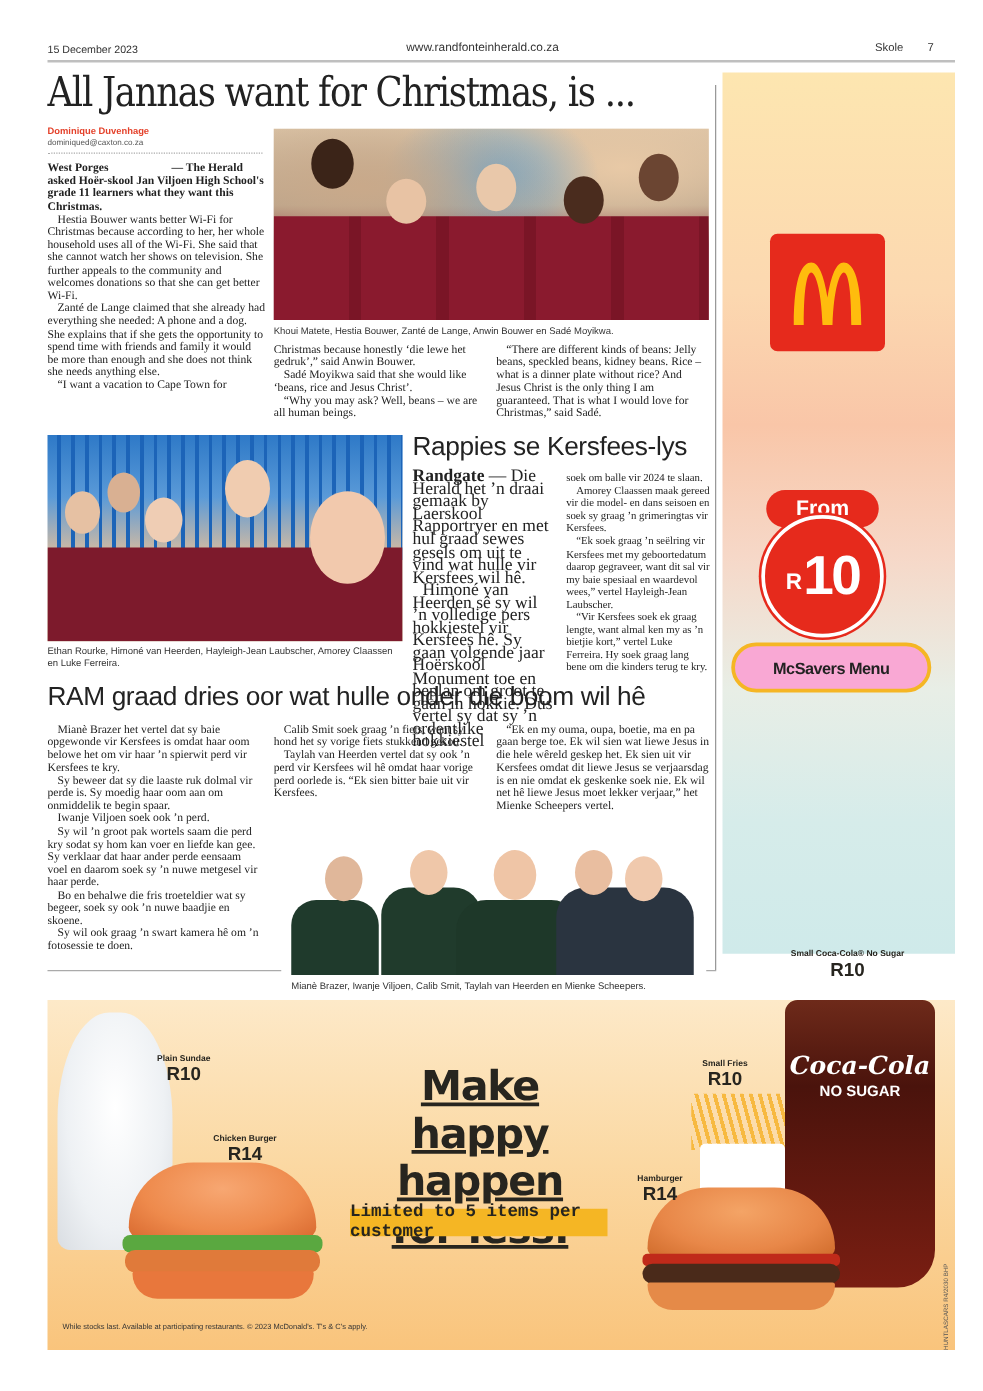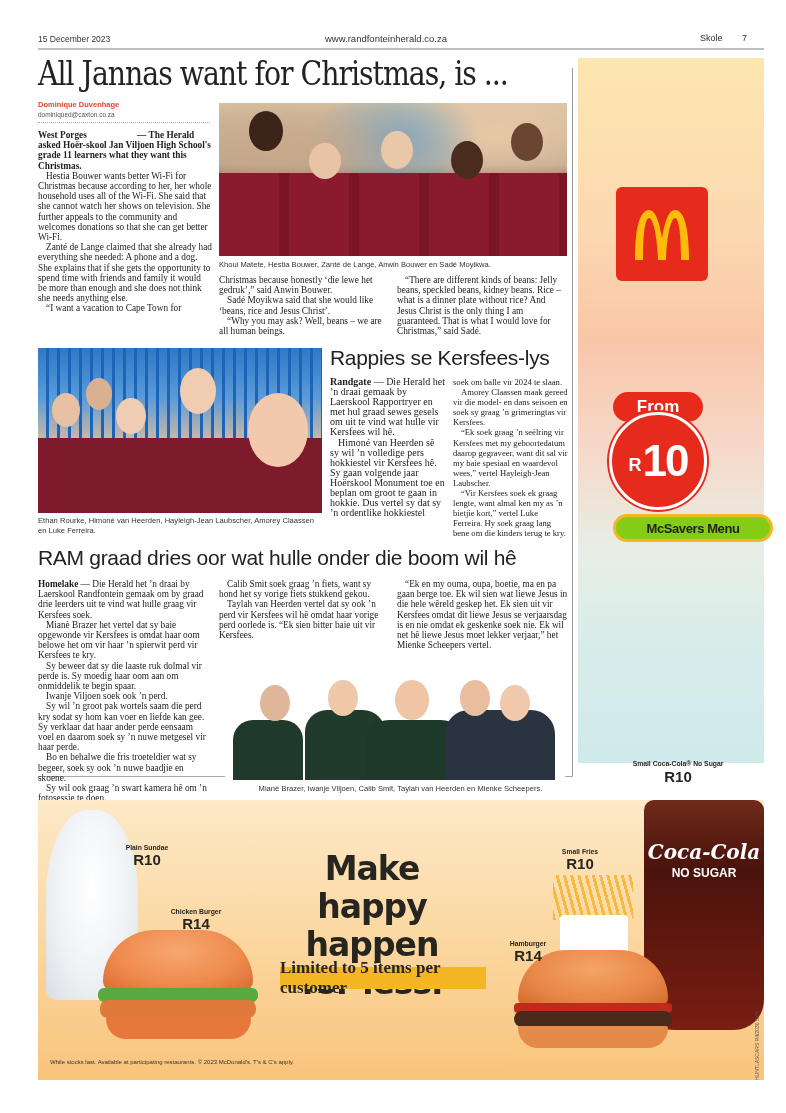--- a/index.html
+++ b/index.html
@@ -33,27 +33,27 @@
   .subhead { font-family: "Liberation Sans", sans-serif; color: #222; white-space: nowrap; letter-spacing: -0.3px; }
 
   
   .ad-right { left: 578px; top: 58px; width: 186px; height: 705px;
     background: linear-gradient(180deg, #fde6b0 0%, #fcd8b0 25%, #f9c6a8 40%, #f6d8c8 55%, #e8eee6 70%, #d6ecea 85%, #cfeaea 100%); }
   .mcd-logo { left: 616px; top: 187px; width: 92px; height: 94px; background: #e62a1c; border-radius: 6px; display: flex; align-items: center; justify-content: center; }
   .from-pill { left: 613px; top: 392px; width: 90px; height: 30px; background: #e62a1c; border-radius: 16px; color: #fff; font-family: "Liberation Sans", sans-serif; font-weight: bold; font-size: 17px; display:flex; align-items:center; justify-content:center; }
   .price-circle { left: 609px; top: 412px; width: 98px; height: 98px; border-radius: 50%; background: #e62a1c; border: 3px solid #fff; box-shadow: 0 0 0 2px #e62a1c; display:flex; align-items:center; justify-content:center; color:#fff; font-family: "Liberation Sans", sans-serif; font-weight: bold; }
   .price-circle .r { font-size: 18px; margin-top: 8px; margin-right: 1px; }
   .price-circle .n { font-size: 44px; letter-spacing: -2px; }
-  .mcsavers { left: 613px; top: 514px; width: 160px; height: 28px; border: 3px solid #f5b624; border-radius: 20px; background: #84cc16; display:flex; align-items:center; justify-content:center; font-family:"Liberation Sans", sans-serif; font-weight:bold; font-size:13px; color:#222; letter-spacing:-0.4px; }
+  .mcsavers { left: 585px; top: 514px; width: 160px; height: 40px; border: 3px solid #f5b624; border-radius: 20px; background: #f9a8d4; display:flex; align-items:center; justify-content:center; font-family:"Liberation Sans", sans-serif; font-weight:bold; font-size:13px; color:#222; letter-spacing:-0.4px; }
 
   
   .ad-bottom { left: 38px; top: 780px; width: 726px; height: 300px;
     background: linear-gradient(180deg, #fde9c8 0%, #fbd9a4 45%, #f9c47c 100%); overflow: hidden; }
   .big-slogan { font-family: "DejaVu Sans", sans-serif; font-weight: bold; color: #27251f; text-align: center; font-size: 33px; line-height: 38px; letter-spacing: -1px; }
-  .limit-bar { background: #f5b624; font-family: Liberation Serif, serif; font-weight: bold; font-size: 17px; color: #27251f; display:flex; align-items:center; justify-content:center; }
+  .limit-bar { background: #f5b624; font-family: Liberation Mono, monospace; font-weight: bold; font-size: 14px; color: #27251f; display:flex; align-items:center; justify-content:center; }
   .item-name { font-family: "Liberation Sans", sans-serif; font-weight: bold; font-size: 6.8px; color: #27251f; text-align: center; white-space: nowrap; }
   .item-price { font-family: "Liberation Sans", sans-serif; font-weight: bold; font-size: 15px; color: #27251f; text-align: center; }
   .legal { font-family: "Liberation Sans", sans-serif; font-size: 6px; color: #333; }
   .code-vert { font-family: "Liberation Sans", sans-serif; font-size: 5px; color: #555; transform: rotate(-90deg); transform-origin: left top; white-space: nowrap; }
 </style>
 </head>
 <body>
 
 <div class="abs hdr" style="left:38px;">15 December 2023</div>
 <div class="abs hdr" style="left:325px; font-size:9.5px; top:33px;">www.randfonteinherald.co.za</div>
@@ -106,35 +106,34 @@
   <div class="abs" style="left:14px; top:45px; width:28px; height:34px; border-radius:50%; background:#e6c1a3;"></div>
   <div class="abs" style="left:48px; top:30px; width:26px; height:32px; border-radius:50%; background:#d9b092;"></div>
   <div class="abs" style="left:78px; top:50px; width:30px; height:36px; border-radius:50%; background:#efcdb4;"></div>
   <div class="abs" style="left:142px; top:20px; width:36px; height:46px; border-radius:50%; background:#f0ccb0;"></div>
   <div class="abs" style="left:210px; top:45px; width:60px; height:74px; border-radius:50%; background:#f2c9ad;"></div>
 </div>
 <div class="abs caption" style="left:38px; top:516px; width:285px;">Ethan Rourke, Himoné van Heerden, Hayleigh-Jean Laubscher, Amorey Claassen en Luke Ferreira.</div>
 
 <div class="abs subhead" style="left:330px; top:346px; font-size:21px;">Rappies se Kersfees-lys</div>
 
-<div class="abs col" style="left:330px; top:377px; width:115px; font-size:10px; line-height:10.1px;">
+<div class="abs col" style="left:330px; top:377px; width:115px; font-size:14px; line-height:10.1px;">
   <p class="first"><span class="dateline">Randgate</span><span> — Die Herald het ’n draai gemaak by Laerskool Rapportryer en met hul graad sewes gesels om uit te vind wat hulle vir Kersfees wil hê.</span></p>
   <p>Himoné van Heerden sê sy wil ’n volledige pers hokkiestel vir Kersfees hê. Sy gaan volgende jaar Hoërskool Monument toe en beplan om groot te gaan in hokkie. Dus vertel sy dat sy ’n ordentlike hokkiestel</p>
 </div>
 <div class="abs col" style="left:453px; top:377px; width:115px; font-size:8.6px; line-height:10.1px;">
   <p class="first">soek om balle vir 2024 te slaan.</p>
   <p>Amorey Claassen maak gereed vir die model- en dans seisoen en soek sy graag ’n grimeringtas vir Kersfees.</p>
   <p>“Ek soek graag ’n seëlring vir Kersfees met my geboortedatum daarop gegraveer, want dit sal vir my baie spesiaal en waardevol wees,” vertel Hayleigh-Jean Laubscher.</p>
   <p>“Vir Kersfees soek ek graag lengte, want almal ken my as ’n bietjie kort,” vertel Luke Ferreira. Hy soek graag lang bene om die kinders terug te kry.</p>
 </div>
 
 <div class="abs subhead" style="left:38px; top:546px; font-size:21px;">RAM graad dries oor wat hulle onder die boom wil hê</div>
 
 <div class="abs col" style="left:38px; top:579px; width:172px;">
-  <p class="first"><span class="dateline">Homelake</span><span> — Die Herald het ’n draai by Laerskool Randfontein gemaak om by graad drie leerders uit te vind wat hulle graag vir Kersfees soek.</span></p>
   <p>Mianè Brazer het vertel dat sy baie opgewonde vir Kersfees is omdat haar oom belowe het om vir haar ’n spierwit perd vir Kersfees te kry.</p>
   <p>Sy beweer dat sy die laaste ruk dolmal vir perde is. Sy moedig haar oom aan om onmiddelik te begin spaar.</p>
   <p>Iwanje Viljoen soek ook ’n perd.</p>
   <p>Sy wil ’n groot pak wortels saam die perd kry sodat sy hom kan voer en liefde kan gee. Sy verklaar dat haar ander perde eensaam voel en daarom soek sy ’n nuwe metgesel vir haar perde.</p>
   <p>Bo en behalwe die fris troeteldier wat sy begeer, soek sy ook ’n nuwe baadjie en skoene.</p>
   <p>Sy wil ook graag ’n swart kamera hê om ’n fotosessie te doen.</p>
 </div>
 <div class="abs col" style="left:219px; top:579px; width:170px;">
   <p>Calib Smit soek graag ’n fiets, want sy hond het sy vorige fiets stukkend gekou.</p>
   <p>Taylah van Heerden vertel dat sy ook ’n perd vir Kersfees wil hê omdat haar vorige perd oorlede is. “Ek sien bitter baie uit vir Kersfees.</p>
@@ -147,21 +146,21 @@
   <div class="abs" style="left:8px; top:40px; width:70px; height:60px; background:#1f3a2c; border-radius:20px 20px 0 0;"></div>
   <div class="abs" style="left:80px; top:30px; width:80px; height:70px; background:#203b2c; border-radius:22px 22px 0 0;"></div>
   <div class="abs" style="left:140px; top:40px; width:100px; height:60px; background:#1e3829; border-radius:24px 24px 0 0;"></div>
   <div class="abs" style="left:220px; top:30px; width:110px; height:70px; background:#2a3440; border-radius:24px 24px 0 0;"></div>
   <div class="abs" style="left:35px; top:5px; width:30px; height:36px; border-radius:50%; background:#e0b79a;"></div>
   <div class="abs" style="left:103px; top:0px; width:30px; height:36px; border-radius:50%; background:#efc7a9;"></div>
   <div class="abs" style="left:170px; top:0px; width:34px; height:40px; border-radius:50%; background:#efc5a6;"></div>
   <div class="abs" style="left:235px; top:0px; width:30px; height:36px; border-radius:50%; background:#e9bea0;"></div>
   <div class="abs" style="left:275px; top:5px; width:30px; height:36px; border-radius:50%; background:#f0c9ad;"></div>
 </div>
-<div class="abs caption" style="left:233px; top:784px; width:335px;text-align:center;">Mianè Brazer, Iwanje Viljoen, Calib Smit, Taylah van Heerden en Mienke Scheepers.</div>
+<div class="abs caption" style="left:233px; top:784px; width:335px;">Mianè Brazer, Iwanje Viljoen, Calib Smit, Taylah van Heerden en Mienke Scheepers.</div>
 
 <div class="abs ad-right"></div>
 <div class="abs mcd-logo">
   <svg width="62" height="52" viewBox="0 0 62 52">
     <path d="M4 52 C4 10 12 2 18 2 C24 2 28 12 31 30 C34 12 38 2 44 2 C50 2 58 10 58 52 L50 52 C50 20 47 10 44 10 C41 10 36 22 35 52 L27 52 C26 22 21 10 18 10 C15 10 12 20 12 52 Z" fill="#ffbc0d"></path>
   </svg>
 </div>
 <div class="abs from-pill">From</div>
 <div class="abs price-circle">
   <span class="r">R</span>
@@ -177,31 +176,31 @@
   <div class="abs" style="left:8px; top:10px; width:92px; height:190px; background: radial-gradient(ellipse at 50% 40%, #ffffff 0%, #eef1f4 60%, #d9dde2 100%); border-radius: 45% 45% 10px 10px;"></div>
 
   <div class="abs" style="left:65px; top:130px; width:150px; height:60px; background: radial-gradient(ellipse at 50% 35%, #f7a772 0%, #ee8a4c 60%, #d96a30 100%); border-radius: 75px 75px 12px 12px;"></div>
   <div class="abs" style="left:60px; top:188px; width:160px; height:14px; background:#5aa840; border-radius:6px;"></div>
   <div class="abs" style="left:62px; top:200px; width:156px; height:18px; background:#e07a3a; border-radius:8px;"></div>
   <div class="abs" style="left:68px; top:217px; width:145px; height:22px; background:#e8773c; border-radius:4px 4px 40px 40px;"></div>
 
   <div class="abs" style="left:515px; top:75px; width:80px; height:45px; background: repeating-linear-gradient(75deg, #f7b940 0 3px, transparent 3px 7px);"></div>
   <div class="abs" style="left:522px; top:115px; width:68px; height:80px; background:#ffffff; border-radius: 4px;"></div>
 
-  <div class="abs" style="left:590px; top:0px; width:120px; height:230px; background: linear-gradient(180deg, #6e2a1a 0%, #4a130c 30%, #7a1e12 100%); border-radius: 10px 10px 30px 30px; display:flex; flex-direction:column; align-items:center; padding-top:40px;margin-left:16px;">
+  <div class="abs" style="left:590px; top:0px; width:120px; height:230px; background: linear-gradient(180deg, #6e2a1a 0%, #4a130c 30%, #7a1e12 100%); border-radius: 10px 10px 30px 30px; display:flex; flex-direction:column; align-items:center; padding-top:40px;">
     <div style="font-family:'DejaVu Serif', serif; font-style:italic; font-weight:bold; color:#fff; font-size:20px;">Coca-Cola</div>
     <div style="font-family:'Liberation Sans', sans-serif; font-weight:bold; color:#fff; font-size:12px; margin-top:2px;">NO SUGAR</div>
   </div>
 
   <div class="abs" style="left:480px; top:150px; width:150px; height:55px; background: radial-gradient(ellipse at 50% 35%, #f4a466 0%, #e88748 60%, #d06c2c 100%); border-radius: 75px 75px 10px 10px;"></div>
   <div class="abs" style="left:476px; top:203px; width:158px; height:10px; background:#c02a1a; border-radius:4px;"></div>
   <div class="abs" style="left:476px; top:211px; width:158px; height:16px; background:#4a2a1a; border-radius:8px;"></div>
   <div class="abs" style="left:480px; top:226px; width:150px; height:22px; background:#e58a48; border-radius:4px 4px 40px 40px;"></div>
 
-  <div class="abs big-slogan" style="left:234px; top:50px; width:200px;">
+  <div class="abs big-slogan" style="left:246px; top:50px; width:200px;text-decoration:underline;">
     <div>Make happy</div>
     <div>happen</div>
     <div>for less.</div>
   </div>
   <div class="abs limit-bar" style="left:242px; top:167px; width:206px; height:22px;">Limited to 5 items per customer</div>
 
   <div class="abs legal" style="left:12px; top:259px;">While stocks last. Available at participating restaurants. © 2023 McDonald's. T's &amp; C's apply.</div>
   <div class="abs code-vert" style="left:716px; top:280px;">HUNTLASCARS R4/2030 BHP</div>
 </div>
 

